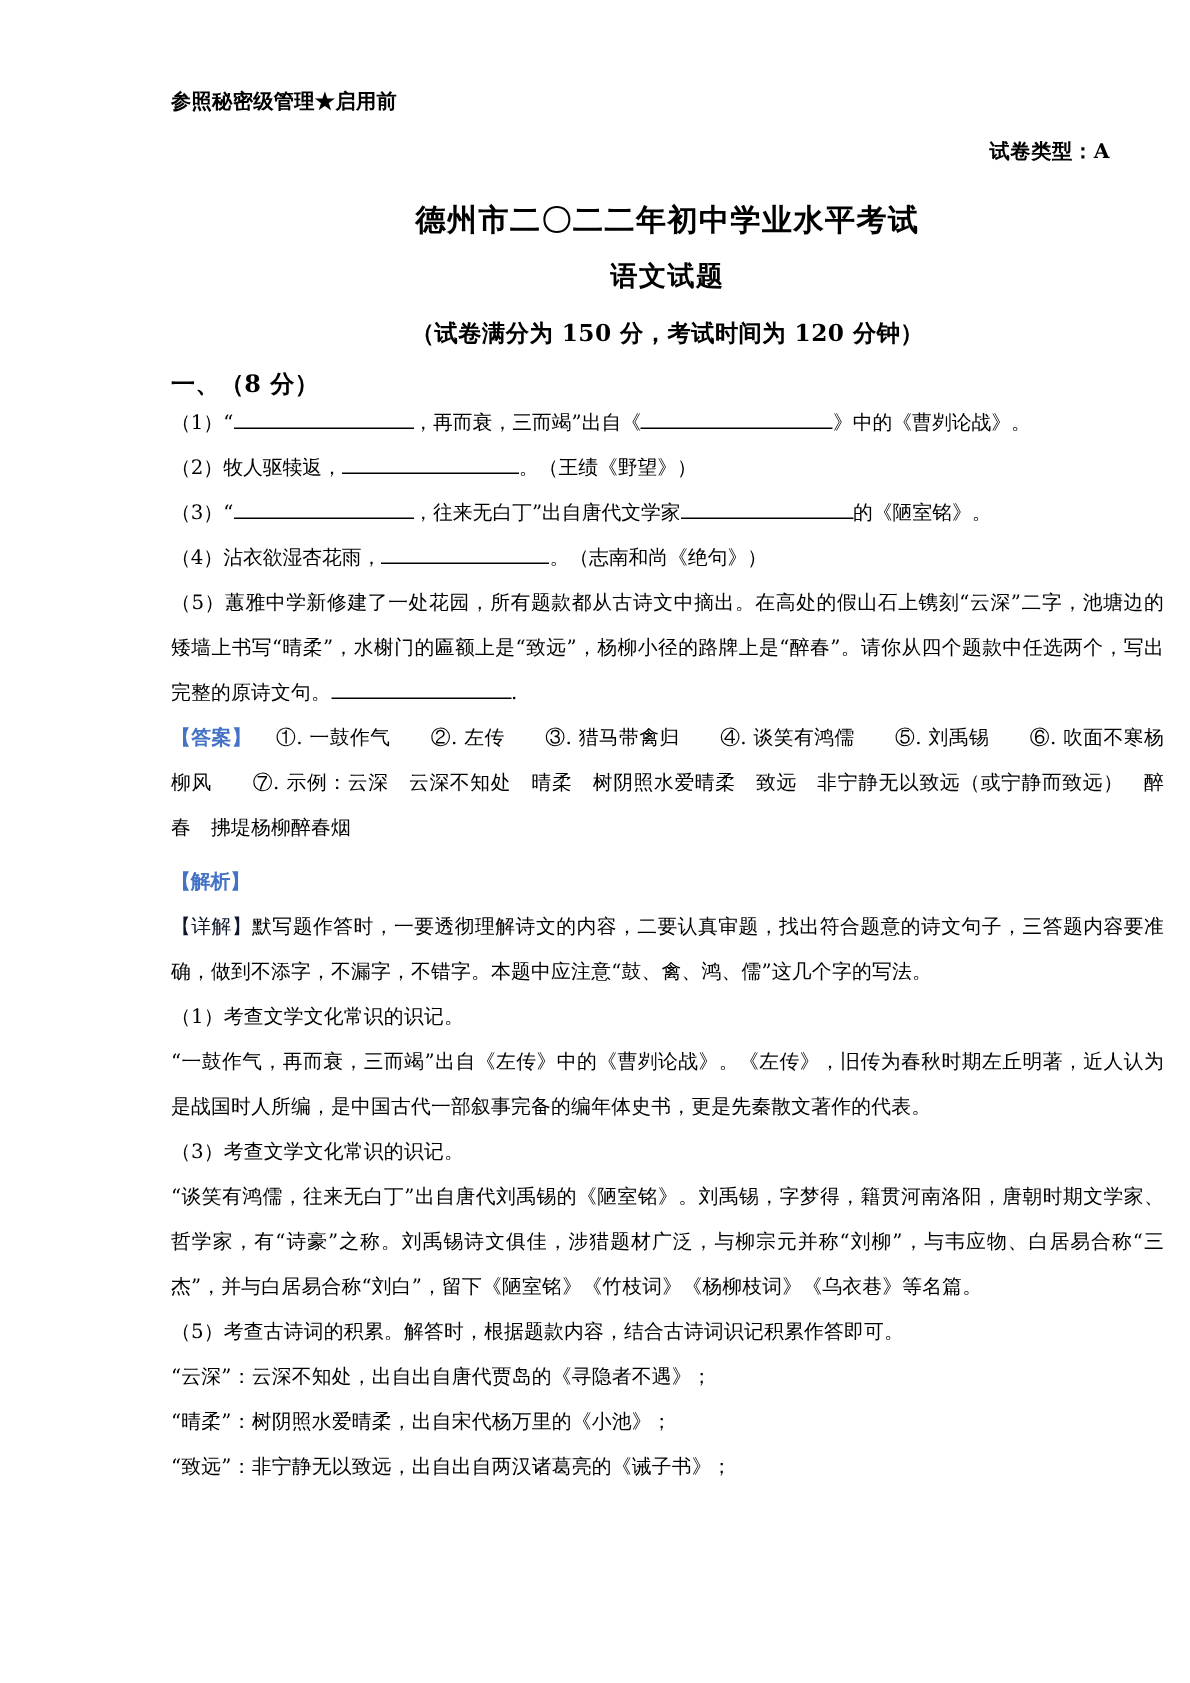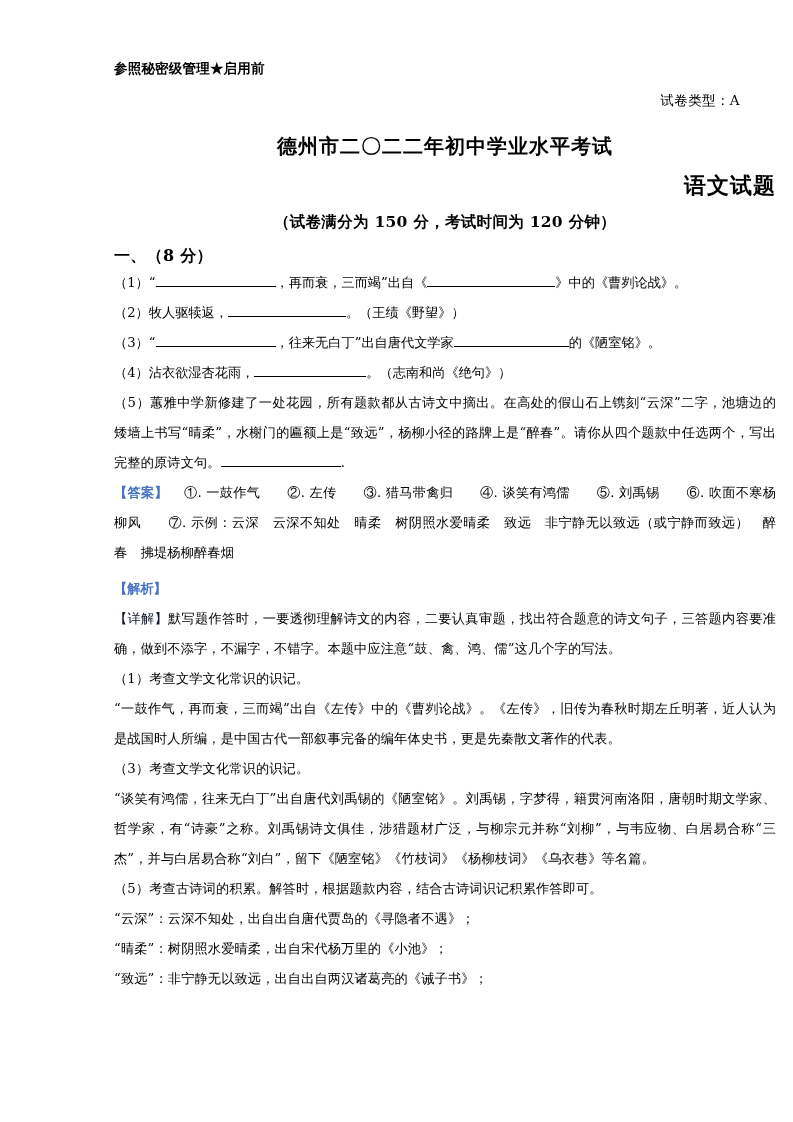--- a/index.html
+++ b/index.html
@@ -35,36 +35,36 @@
   .secrecy-line {
     font-size: 13.5px;
     font-weight: bold;
     line-height: 20px;
     letter-spacing: 0.2px;
   }
   .papertype-line {
     margin-top: 14px;
     text-align: right;
     font-size: 13.5px;
-    font-weight: normal;
+    font-weight: bold;
     letter-spacing: 0.4px;
     padding-right: 36px;
   }
   .main-title {
     margin-top: 20px;
     text-align: center;
     font-size: 20px;
     font-weight: bold;
     letter-spacing: 1px;
     line-height: 32px;
   }
   .sub-title {
     margin-top: 10px;
-    text-align: right;
-    font-size: 22px;
+    text-align: center;
+    font-size: 18px;
     font-weight: bold;
     letter-spacing: 1px;
     line-height: 26px;
   }
   .score-line {
     margin-top: 12px;
     text-align: center;
     font-size: 15.5px;
     font-weight: bold;
     letter-spacing: 0.3px;

